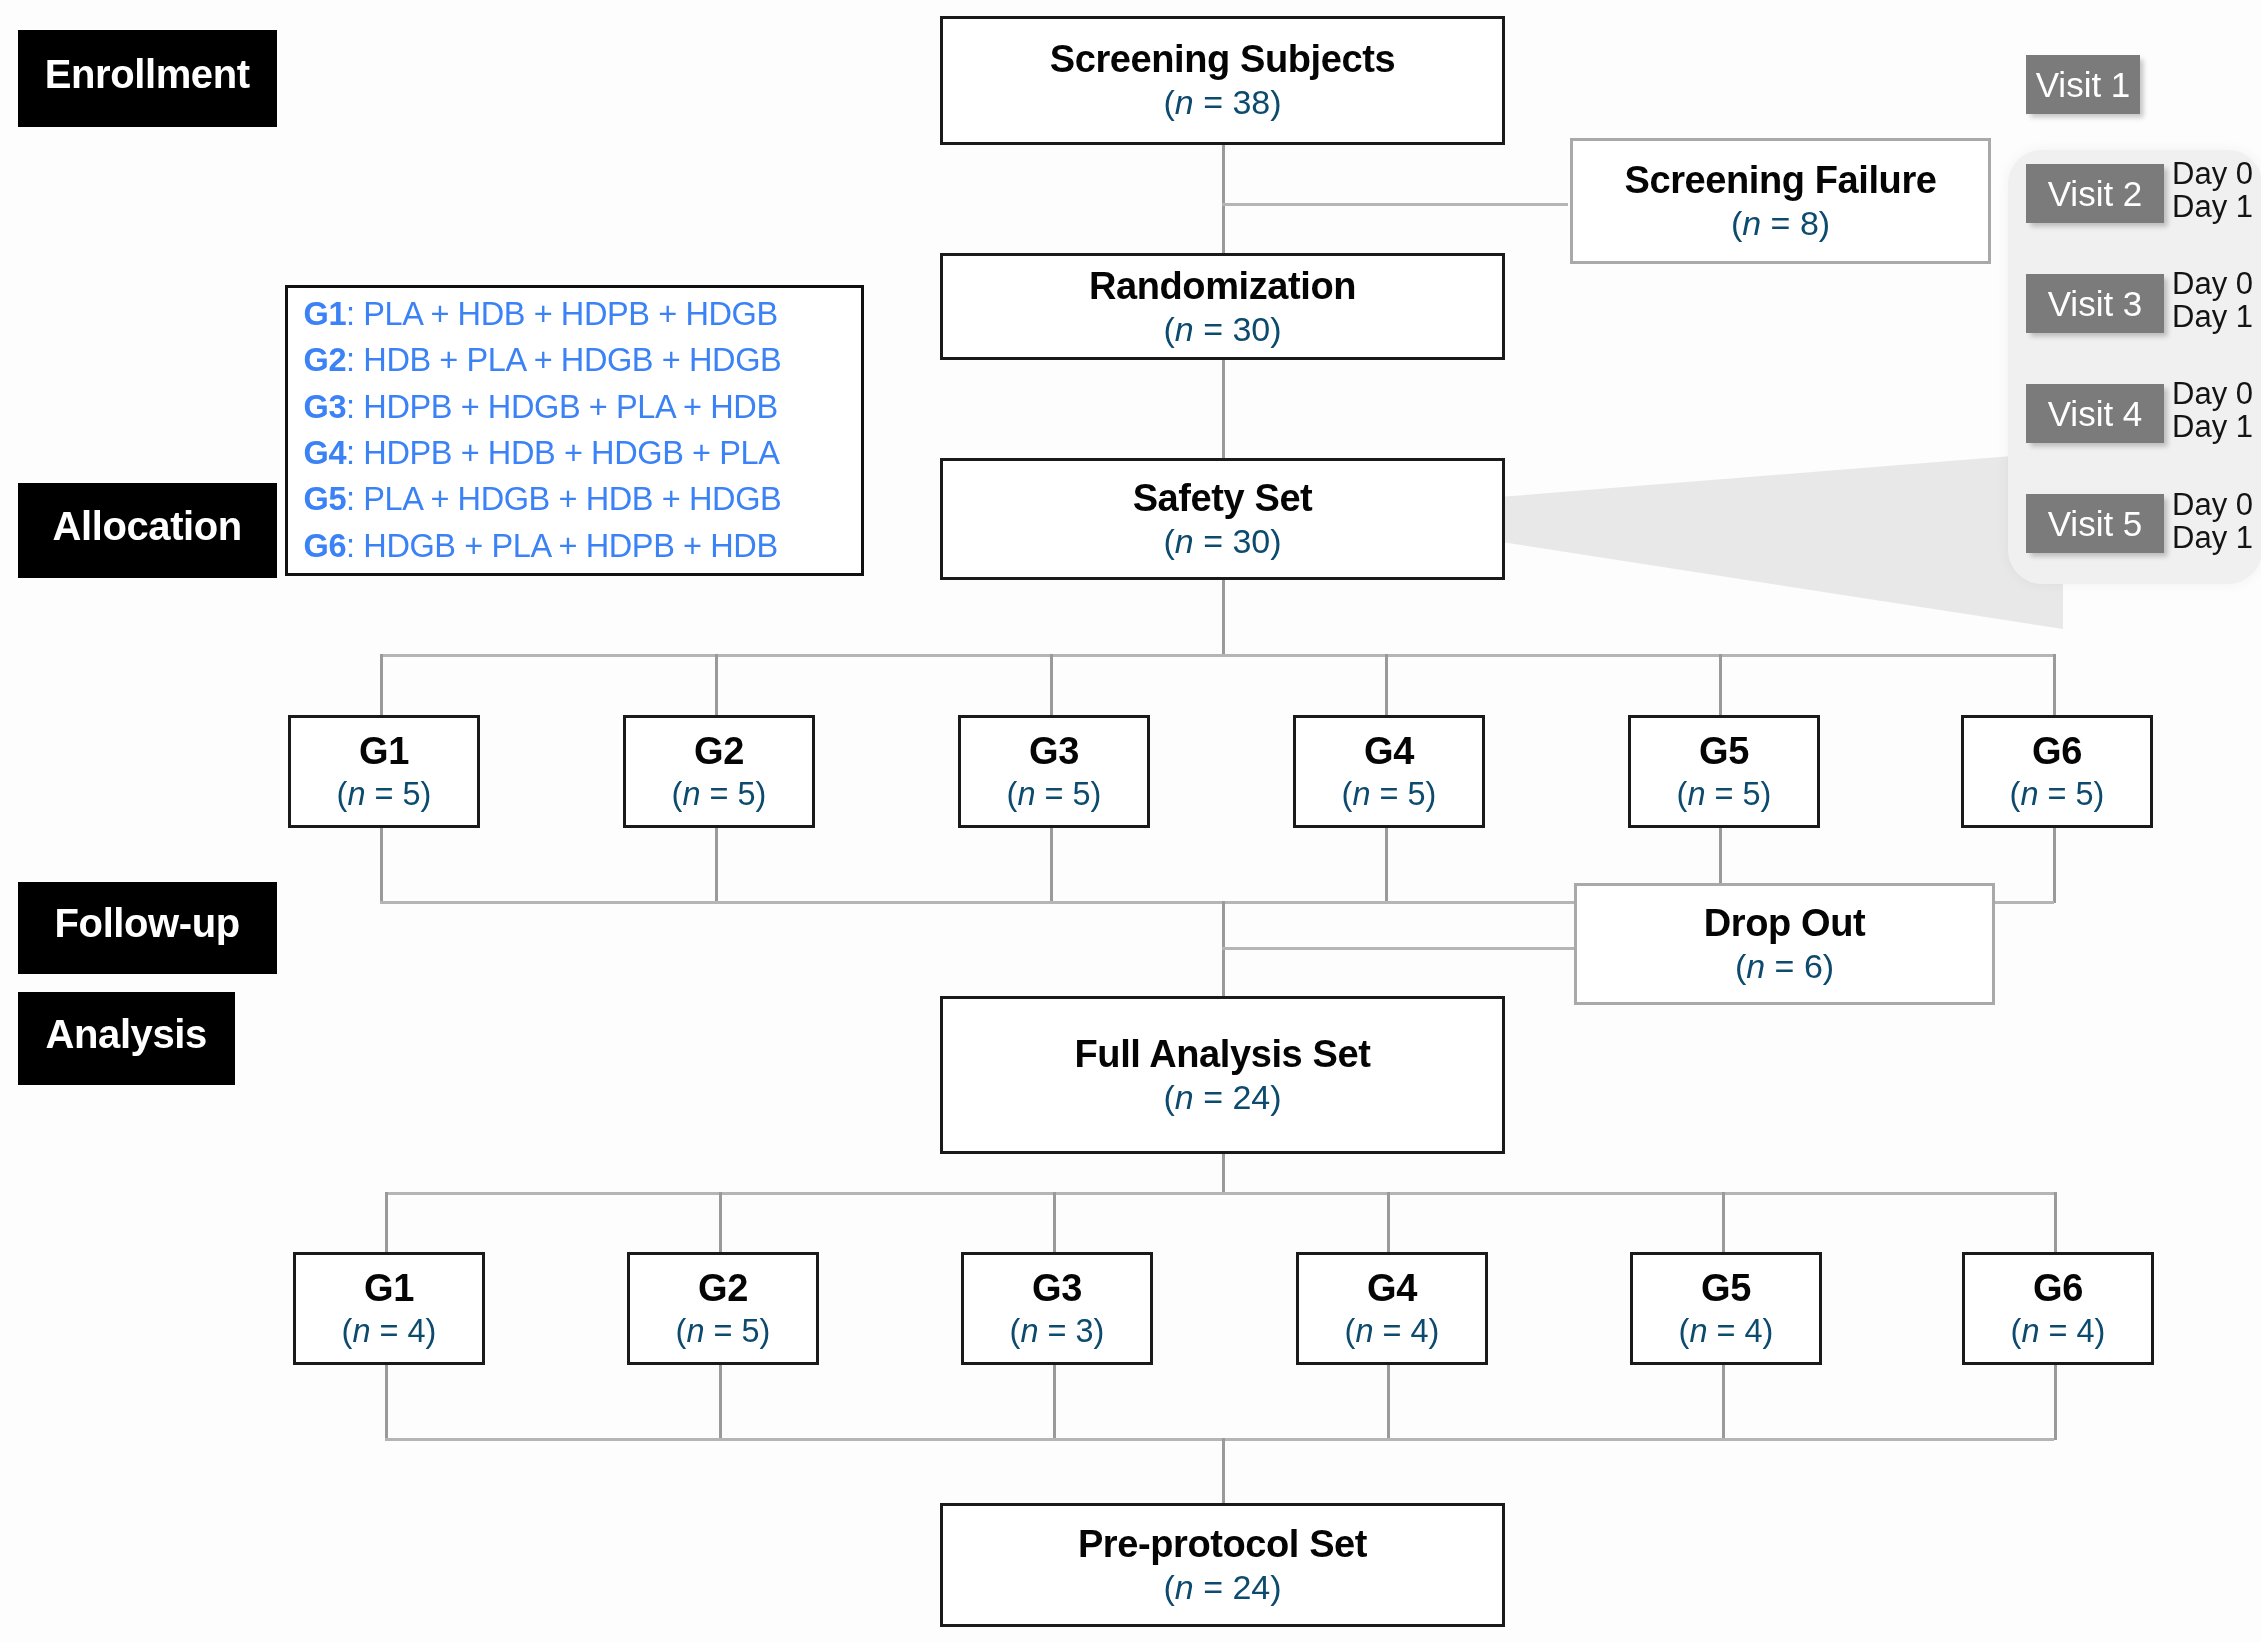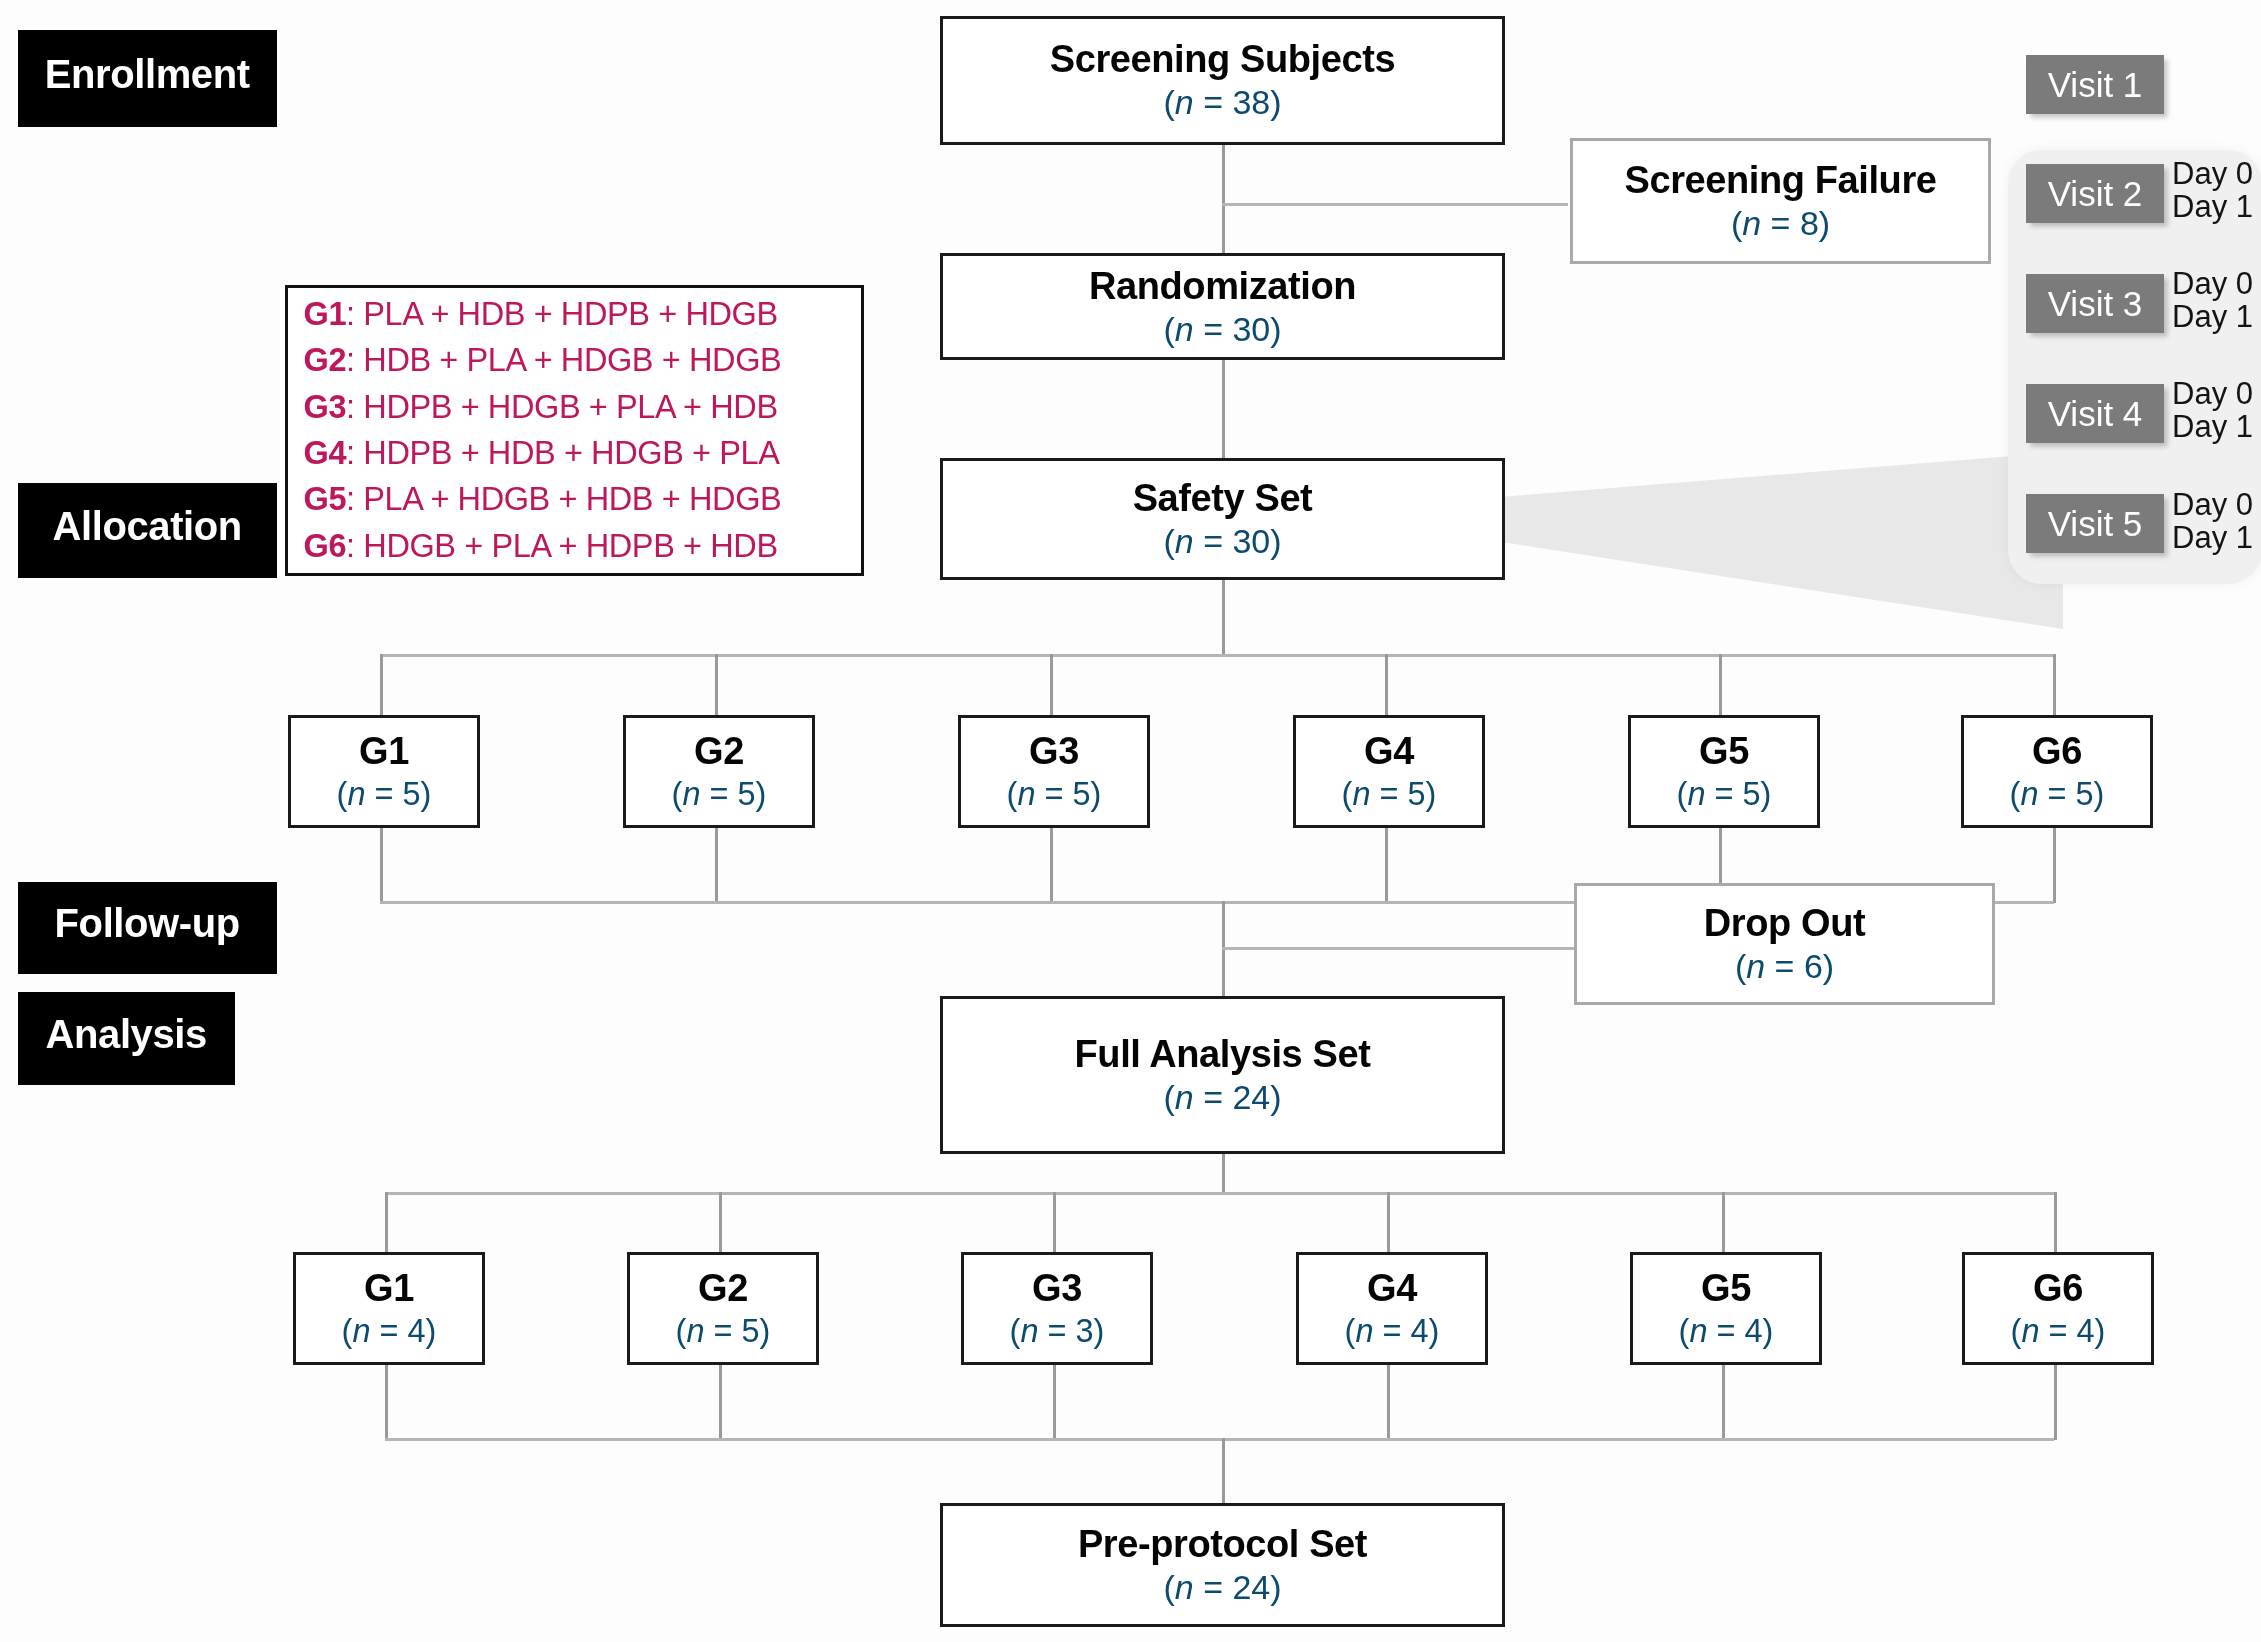--- a/index.html
+++ b/index.html
@@ -77,21 +77,21 @@
     background: #ffffff;
     border: 3.5px solid #111111;
     box-sizing: border-box;
     padding: 10px 12.7px 10px 15.5px;
     display: flex;
     flex-direction: column;
     justify-content: space-between;
   }
   .legend-line {
     font-size: 32.5px;
-    color: #be185d;
+    color: #3b82f6;
     white-space: nowrap;
     letter-spacing: -0.4px;
     line-height: 1.02;
   }
   .legend-line b { font-weight: bold; }
 
   
   .vline {
     position: absolute;
     width: 2.8px;
@@ -202,21 +202,21 @@
   <div class="hline" style="left:385px; top:1438px; width:1669px;"></div>
 
   <div class="vline" style="left:1222px; top:1438px; height:66px;"></div>
 
   <svg id="funnel" width="558" height="177" style="left:1505px; top:452px;" viewBox="0 0 790 250" preserveAspectRatio="none">
     <polygon points="0,63 790,0 790,250 0,128" fill="#e8e8e8"></polygon>
   </svg>
 
   <div id="visit-panel-bg" style="left:2008px; top:150px; width:254px; height:434px;"></div>
 
-  <div class="visit-chip" style="left:2026px; top:55px; width:138px; height:59px;">
+  <div class="visit-chip" style="left:2026px; top:55px; width:114px; height:59px;">
     <span>Visit 1</span>
   </div>
 
   <div class="visit-chip" style="left:2026px; top:164px; width:138px; height:59px;">
     <span>Visit 2</span>
   </div>
   <div class="visit-days" style="left:2172px; top:158px;">
     <div>Day 0</div>
     <div>Day 1</div>
   </div>

